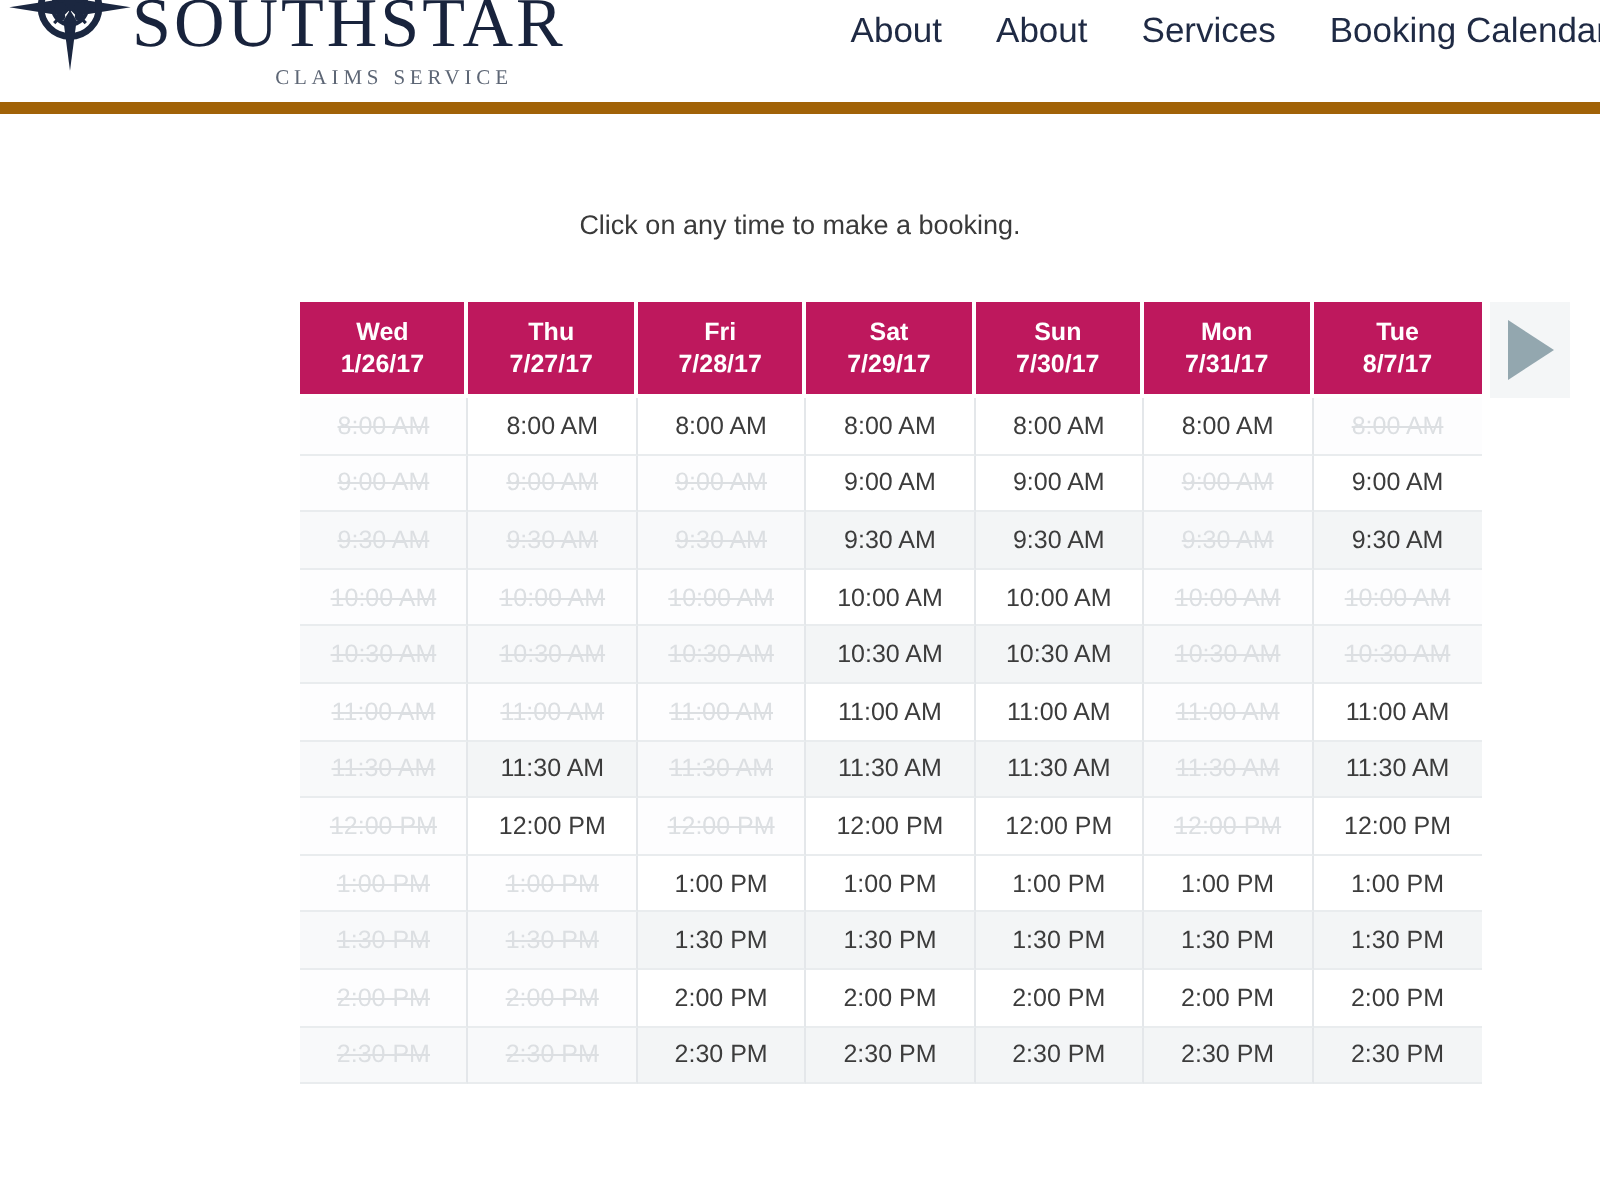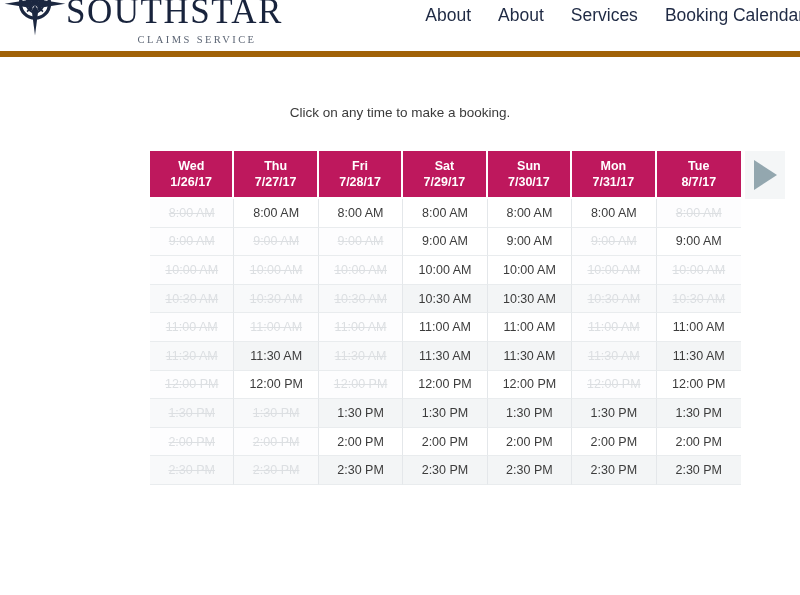--- a/index.html
+++ b/index.html
@@ -265,20 +265,29 @@
           </tr>
           <tr>
             <td class="state-off">9:00 AM</td>
             <td class="state-off">9:00 AM</td>
             <td class="state-off">9:00 AM</td>
             <td class="">9:00 AM</td>
             <td class="">9:00 AM</td>
             <td class="state-off">9:00 AM</td>
             <td class="">9:00 AM</td>
           </tr>
+          <tr class="alt">
+            <td class="state-off">9:30 AM</td>
+            <td class="state-off">9:30 AM</td>
+            <td class="state-off">9:30 AM</td>
+            <td class="">9:30 AM</td>
+            <td class="">9:30 AM</td>
+            <td class="state-off">9:30 AM</td>
+            <td class="">9:30 AM</td>
+          </tr>
           <tr>
             <td class="state-off">10:00 AM</td>
             <td class="state-off">10:00 AM</td>
             <td class="state-off">10:00 AM</td>
             <td class="">10:00 AM</td>
             <td class="">10:00 AM</td>
             <td class="state-off">10:00 AM</td>
             <td class="state-off">10:00 AM</td>
           </tr>
           <tr class="alt">
@@ -310,20 +319,29 @@
           </tr>
           <tr>
             <td class="state-off">12:00 PM</td>
             <td class="">12:00 PM</td>
             <td class="state-off">12:00 PM</td>
             <td class="">12:00 PM</td>
             <td class="">12:00 PM</td>
             <td class="state-off">12:00 PM</td>
             <td class="">12:00 PM</td>
           </tr>
+          <tr>
+            <td class="state-off">1:00 PM</td>
+            <td class="state-off">1:00 PM</td>
+            <td class="">1:00 PM</td>
+            <td class="">1:00 PM</td>
+            <td class="">1:00 PM</td>
+            <td class="">1:00 PM</td>
+            <td class="">1:00 PM</td>
+          </tr>
           <tr class="alt">
             <td class="state-off">1:30 PM</td>
             <td class="state-off">1:30 PM</td>
             <td class="">1:30 PM</td>
             <td class="">1:30 PM</td>
             <td class="">1:30 PM</td>
             <td class="">1:30 PM</td>
             <td class="">1:30 PM</td>
           </tr>
           <tr>

